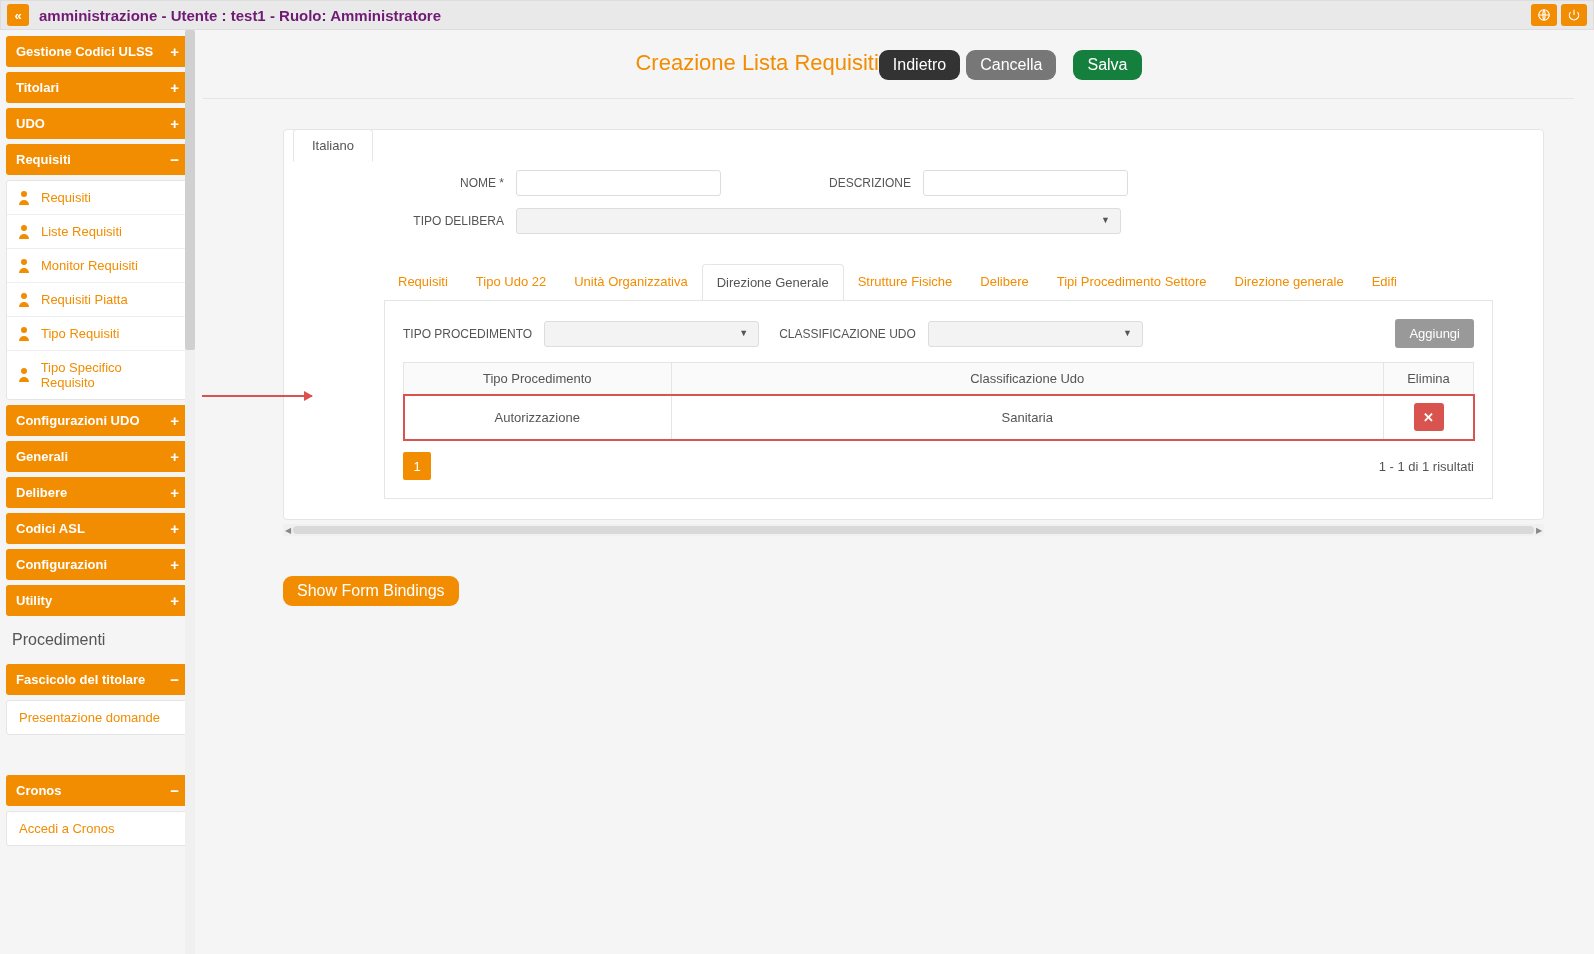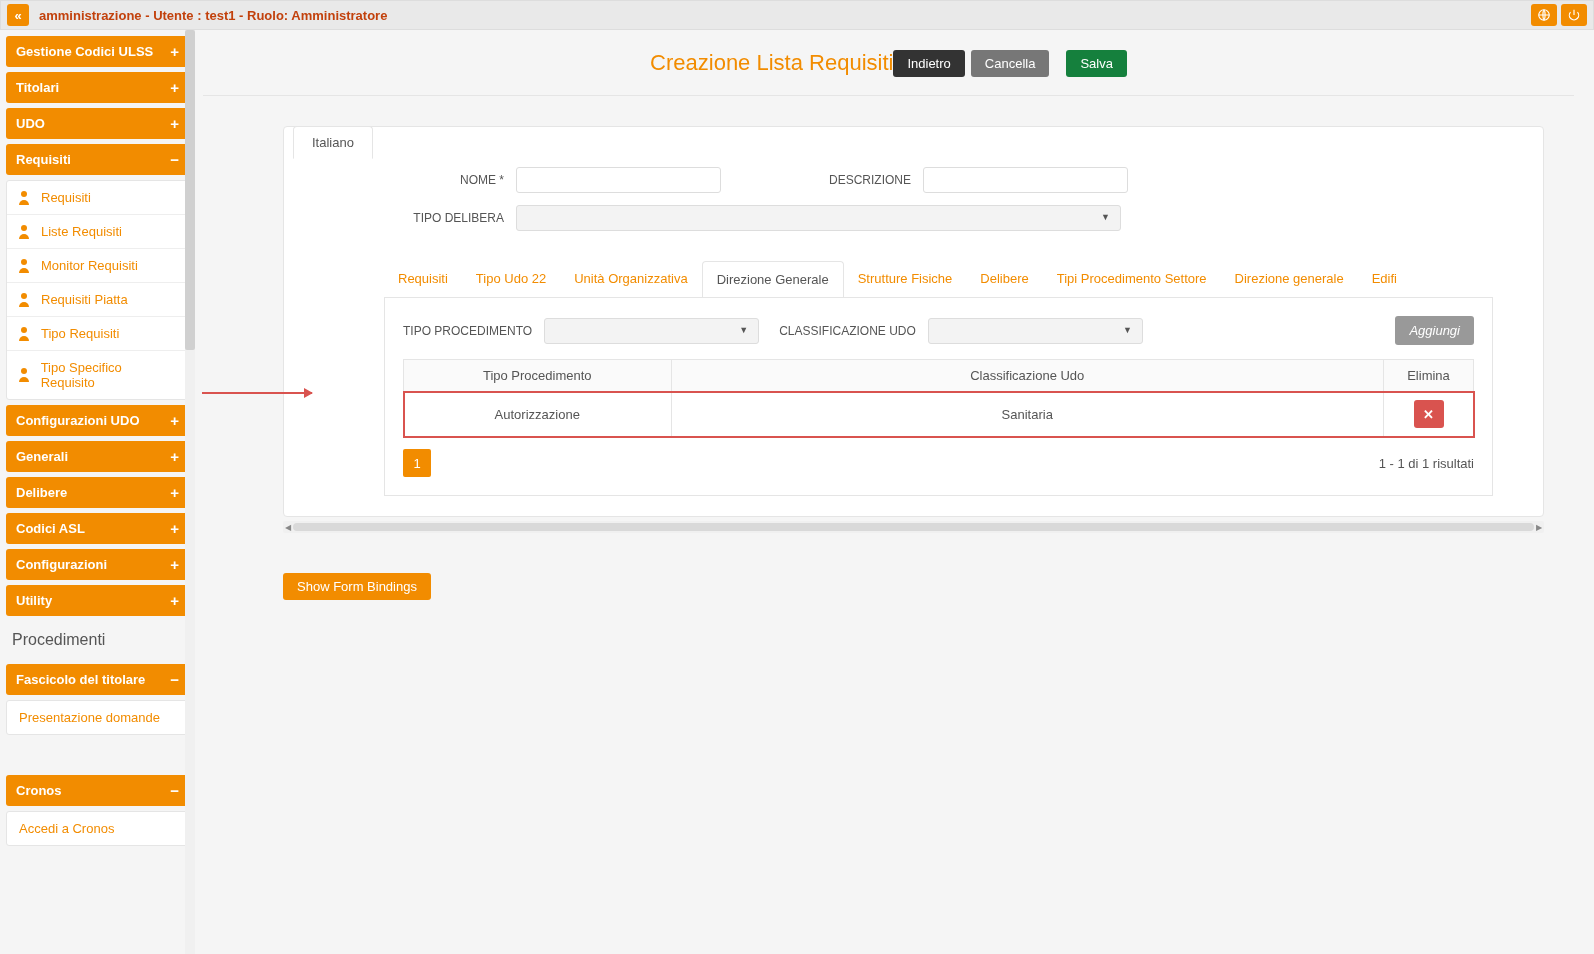--- a/index.html
+++ b/index.html
@@ -1,20 +1,20 @@
 <!DOCTYPE html>
 <html><head>
 <meta charset="utf-8">
 <style>
 * { box-sizing: border-box; margin: 0; padding: 0; font-family: Arial, Helvetica, sans-serif; }
 body { background: #f5f5f5; font-size: 13px; color: #555; overflow: hidden; }
 
 .topbar { background: #e9e9e9; border: 1px solid #ddd; height: 30px; display: flex; align-items: center; padding: 0 6px; position: relative; }
 .topbar .collapse-btn { background: #f28c00; color: #fff; width: 22px; height: 22px; display: flex; align-items: center; justify-content: center; border-radius: 3px; cursor: pointer; font-weight: bold; }
-.topbar .title { color: #c2410c; font-weight: bold; margin-left: 10px; font-size: 13px; }
+.topbar .title { color: #701a75; font-weight: bold; margin-left: 10px; font-size: 15px; }
 .topbar .right-icons { position: absolute; right: 6px; display: flex; gap: 4px; }
 .topbar .right-icons .icon-btn { background: #f28c00; color: #fff; width: 26px; height: 22px; border-radius: 3px; display: flex; align-items: center; justify-content: center; cursor: pointer; }
 
 .layout { display: flex; height: calc(100vh - 30px); }
 
 .sidebar-wrap { width: 195px; position: relative; padding: 6px; }
 .sidebar-wrap .scrollbar-area { position: absolute; right: 0; top: 0; bottom: 0; width: 10px; background: #f0f0f0; }
 .sidebar-wrap .scrollbar-thumb { position: absolute; right: 0; top: 0; width: 10px; height: 320px; background: #d0d0d0; border-radius: 2px; }
 
 .sidebar { display: flex; flex-direction: column; gap: 5px; }
@@ -28,21 +28,21 @@
 .subitem .user-icon::after { content: ""; position: absolute; bottom: 0; left: 0; width: 10px; height: 5px; border-radius: 5px 5px 0 0; background: #f28c00; }
 .section-plain-title { color: #555; font-size: 16px; padding: 10px 6px; }
 .spacer-block { height: 30px; }
 
 .main { flex: 1; padding: 0 0 0 0; overflow: auto; position: relative; }
 .main-inner { padding: 20px 20px 20px 8px; }
 
 .page-head { display: flex; justify-content: center; align-items: flex-start; border-bottom: 1px solid #e5e5e5; padding-bottom: 18px; margin-bottom: 30px; }
 .page-title { color: #f28c00; font-size: 22px; font-weight: normal; }
 .action-buttons { display: flex; gap: 6px; }
-.btn { padding: 6px 14px; border-radius: 3px; color: #fff; cursor: pointer; border: none; font-size: 13px; }
+.btn { padding: 6px 14px; border-radius: 9px; color: #fff; cursor: pointer; border: none; font-size: 16px; }
 .btn-dark { background: #333; }
 .btn-grey { background: #777; }
 .btn-orange { background: #15803d; margin-left: 11px; }
 .btn-solid-orange { background: #f28c00; }
 .btn-red-small { background: #d9534f; color: #fff; width: 30px; height: 28px; border-radius: 3px; display: flex; align-items: center; justify-content: center; cursor: pointer; font-weight: bold; margin: 0 auto; }
 
 .form-card { border: 1px solid #e5e5e5; border-radius: 4px; background: #fff; margin: 0 30px 0 80px; position: relative; }
 .lang-tab { position: absolute; top: -1px; left: 9px; border: 1px solid #e5e5e5; border-bottom: 1px solid #fff; background: #fff; padding: 8px 18px; border-radius: 4px 4px 0 0; font-size: 13px; }
 .form-body { padding: 40px 50px 20px 100px; }
 
@@ -57,21 +57,21 @@
 .tab-row { display: flex; border-bottom: 1px solid #e5e5e5; overflow: hidden; }
 .tab { padding: 10px 14px; color: #f28c00; cursor: pointer; font-size: 13px; white-space: nowrap; }
 .tab.active { border: 1px solid #e5e5e5; border-bottom: 1px solid #fff; border-radius: 4px 4px 0 0; color: #555; margin-bottom: -1px; background: #fff; }
 
 .tab-content { border: 1px solid #e5e5e5; border-top: none; padding: 18px; }
 .filter-row { display: flex; align-items: center; gap: 20px; margin-bottom: 14px; }
 .filter-grp { display: flex; align-items: center; gap: 12px; }
 .filter-grp label { font-size: 12px; color: #555; }
 .filter-select { border: 1px solid #ddd; border-radius: 3px; height: 26px; width: 215px; background: #f3f3f3; position: relative; }
 .filter-select::after { content: "▼"; position: absolute; right: 10px; top: 6px; font-size: 9px; color: #555; }
-.add-btn { background: #999; color: #fff; padding: 7px 14px; border-radius: 3px; cursor: pointer; font-size: 13px; margin-left: auto; font-style: italic; }
+.add-btn { background: #999; color: #fff; padding: 7px 14px; border-radius: 3px; cursor: pointer; font-size: 13px; margin-left: auto; }
 
 .data-table { width: 100%; border: 1px solid #e5e5e5; border-collapse: collapse; }
 .data-table th, .data-table td { border: 1px solid #e5e5e5; padding: 8px; text-align: center; font-size: 13px; color: #555; }
 .data-table th { background: #fafafa; font-weight: normal; }
 .data-table tr.highlighted td { position: relative; }
 
 .pagination-row { display: flex; justify-content: space-between; align-items: center; margin-top: 12px; }
 .page-num { background: #f28c00; color: #fff; width: 28px; height: 28px; display: flex; align-items: center; justify-content: center; border-radius: 2px; }
 .result-count { font-size: 13px; color: #555; }
 

